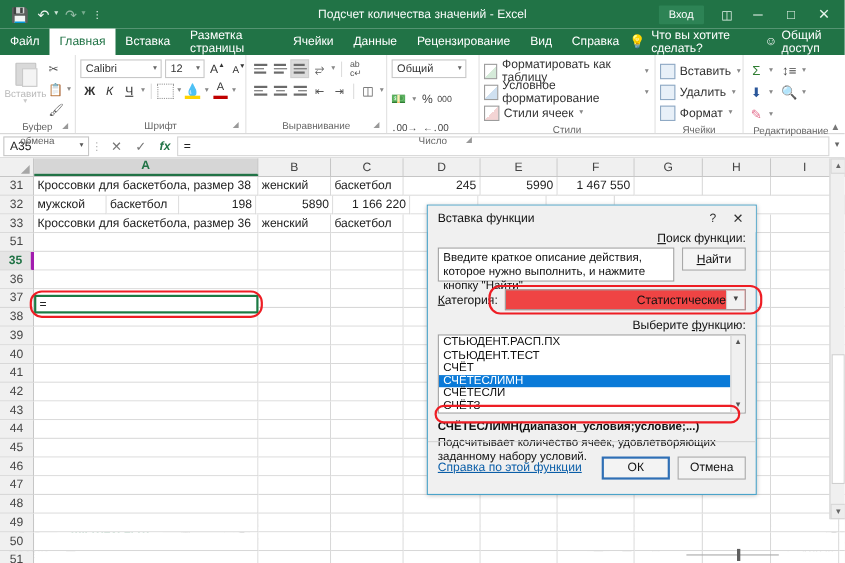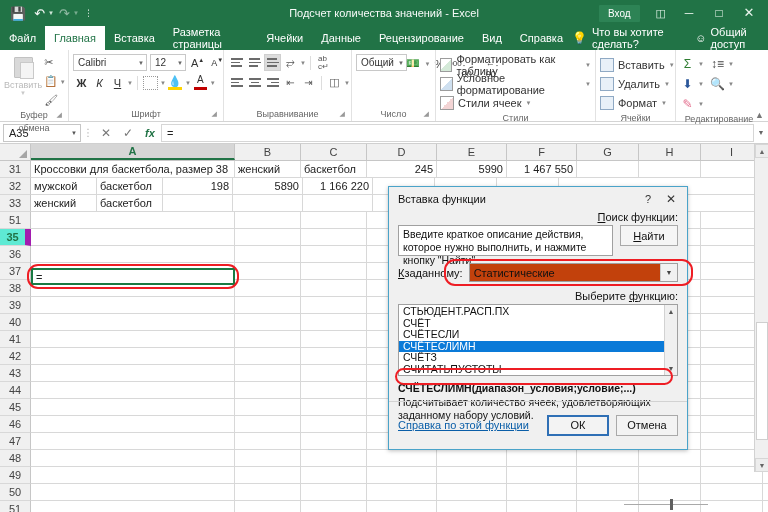--- a/index.html
+++ b/index.html
@@ -178,21 +178,21 @@
     justify-content:center; background:#f0f0f0;
   }
   .ch.sel { background:#d6d6d6; color:#217346; font-weight:bold; border-bottom:2px solid #217346; }
   .rows { position:relative; }
   .row { display:flex; height:17px; }
   .rh {
     width:31px; min-width:31px; background:#f0f0f0; border-right:1px solid #c6c6c6;
     border-bottom:1px solid #d8d8d8; font-size:11px; color:#444;
     display:flex; align-items:center; justify-content:center;
   }
-  .rh.sel { background:#5eead4; color:#217346; font-weight:bold; border-right:6px solid #a21caf;}
+  .rh.sel { background:#e5e5e5; color:#217346; font-weight:bold; border-right:3px solid #a21caf;}
   .cell {
     border-right:1px solid #d8d8d8; border-bottom:1px solid #d8d8d8;
     font-size:11px; display:flex; align-items:center; padding:0 3px;
     overflow:hidden; white-space:nowrap; background:#fff;
   }
   .cell.num { justify-content:flex-end; }
   .vscroll {
     position:absolute; right:0; top:0; width:14px; height:100%;
     background:#f0f0f0; border-left:1px solid #d2d2d2;
   }
@@ -265,22 +265,22 @@
   .searchbox {
     flex:1; height:31px; border:1px solid #a0a0a0; background:#fff;
     padding:2px 4px; line-height:13px; font-size:10.5px; color:#111;
   }
   .findbtn {
     width:58px; height:21px; border:1px solid #a9a9a9; background:#f5f5f5;
     display:flex; align-items:center; justify-content:center; font-size:11px;
   }
   .catrow { display:flex; align-items:center; gap:6px; margin-top:7px; position:relative;}
   .catsel {
-    flex:1; height:19px; border:1px solid #a0a0a0; background:#c2410c;
-    display:flex; align-items:center; padding-left:4px; font-size:11px;
+    flex:1; height:19px; border:1px solid #a0a0a0; background:#ef4444;
+    display:flex; align-items:center; padding-left:4px; font-size:11px;text-align:right;
   }
   .catsel .cv { flex:1; }
   .catsel .cbtn {
     width:17px; height:17px; border-left:1px solid #cdcdcd; background:#f1f1f1;
     display:flex; align-items:center; justify-content:center; font-size:7px; color:#444;
   }
   .listlbl { margin-top:8px; }
   .fnlist {
     height:72px; border:1px solid #a0a0a0; background:#fff; position:relative;
     overflow:hidden; display:flex;
@@ -486,21 +486,21 @@
           <span class="mini-caret">▼</span>
         </div>
       </div>
       <div class="rgroup-label">
         <span>Выравнивание</span>
         <span class="dlg">◢</span>
       </div>
     </div>
 
     <div class="rgroup" style="width:84px">
-      <div class="rgroup-body" style="flex-direction:row;">
+      <div class="rgroup-body" style="flex-direction:column;gap:10px;">
         <span class="combo numfmt-combo">
           <span class="cv">Общий</span>
           <span class="cd">▼</span>
         </span>
         <span class="numrow2">
           <span style="color:#3a7bbf">💵</span>
           <span class="mini-caret">▼</span>
           <span>%</span>
           <span style="font-size:8px">000</span>
         </span>
@@ -647,20 +647,21 @@
           <div class="cell num" style="width: 70px; min-width: 70px;">198</div>
           <div class="cell num" style="width: 70px; min-width: 70px;">5890</div>
           <div class="cell num" style="width: 70px; min-width: 70px;">1 166 220</div>
           <div class="cell" style="width: 62px; min-width: 62px;"></div>
           <div class="cell" style="width: 62px; min-width: 62px;"></div>
           <div class="cell" style="width: 62px; min-width: 62px;"></div>
           <div class="cell" style="flex: 1 1 0%;"></div>
         </div>
         <div class="row">
           <div class="rh">33</div>
+          <div class="cell" style="width: 204px; min-width: 204px;">Кроссовки для баскетбола, размер 36</div>
           <div class="cell" style="width: 66px; min-width: 66px;">женский</div>
           <div class="cell" style="width: 66px; min-width: 66px;">баскетбол</div>
           <div class="cell" style="width: 70px; min-width: 70px;"></div>
           <div class="cell" style="width: 70px; min-width: 70px;"></div>
           <div class="cell" style="width: 70px; min-width: 70px;"></div>
           <div class="cell" style="width: 62px; min-width: 62px;"></div>
           <div class="cell" style="width: 62px; min-width: 62px;"></div>
           <div class="cell" style="width: 62px; min-width: 62px;"></div>
           <div class="cell" style="flex: 1 1 0%;"></div>
         </div>
@@ -956,34 +957,35 @@
     <div class="dlg-body">
       <div class="lbl"><u>П</u><span>оиск функции:</span></div>
       <div class="srow">
         <div class="searchbox">Введите краткое описание действия, которое нужно выполнить, и нажмите кнопку "Найти"</div>
         <div class="findbtn">
             <u>Н</u>
             <span>айти</span>
           </div>
       </div>
       <div class="catrow">
-        <span class="lbl" style="margin:0"><u>К</u><span>заданному:</span></span>
+        <span class="lbl" style="margin:0"><u>К</u><span>атегория:</span></span>
         <span class="catsel">
           <span class="cv">Статистические</span>
           <span class="cbtn">▼</span>
         </span>
         <span class="redring" style="left:46px; top:-4px; width:249px; height:27px;"></span>
       </div>
       <div class="lbl listlbl">Выберите <u>ф</u><span>ункцию:</span></div>
       <div class="fnlist">
         <div class="fnitems" id="fnitems">
             <div class="fnitem">СТЬЮДЕНТ.РАСП.ПХ</div>
+            <div class="fnitem">СТЬЮДЕНТ.ТЕСТ</div>
             <div class="fnitem">СЧЁТ</div>
+            <div class="fnitem sel">СЧЁТЕСЛИМН</div>
             <div class="fnitem">СЧЁТЕСЛИ</div>
-            <div class="fnitem sel">СЧЁТЕСЛИМН</div>
             <div class="fnitem">СЧЁТЗ</div>
             <div class="fnitem">СЧИТАТЬПУСТОТЫ</div>
           </div>
         <div class="fnscroll">
           <span class="fnarr">▲</span>
           <span class="fnarr">▼</span>
         </div>
       </div>
       <div class="redring" style="left:6px; top:181px; width:278px; height:17px;"></div>
       <div class="desc">

